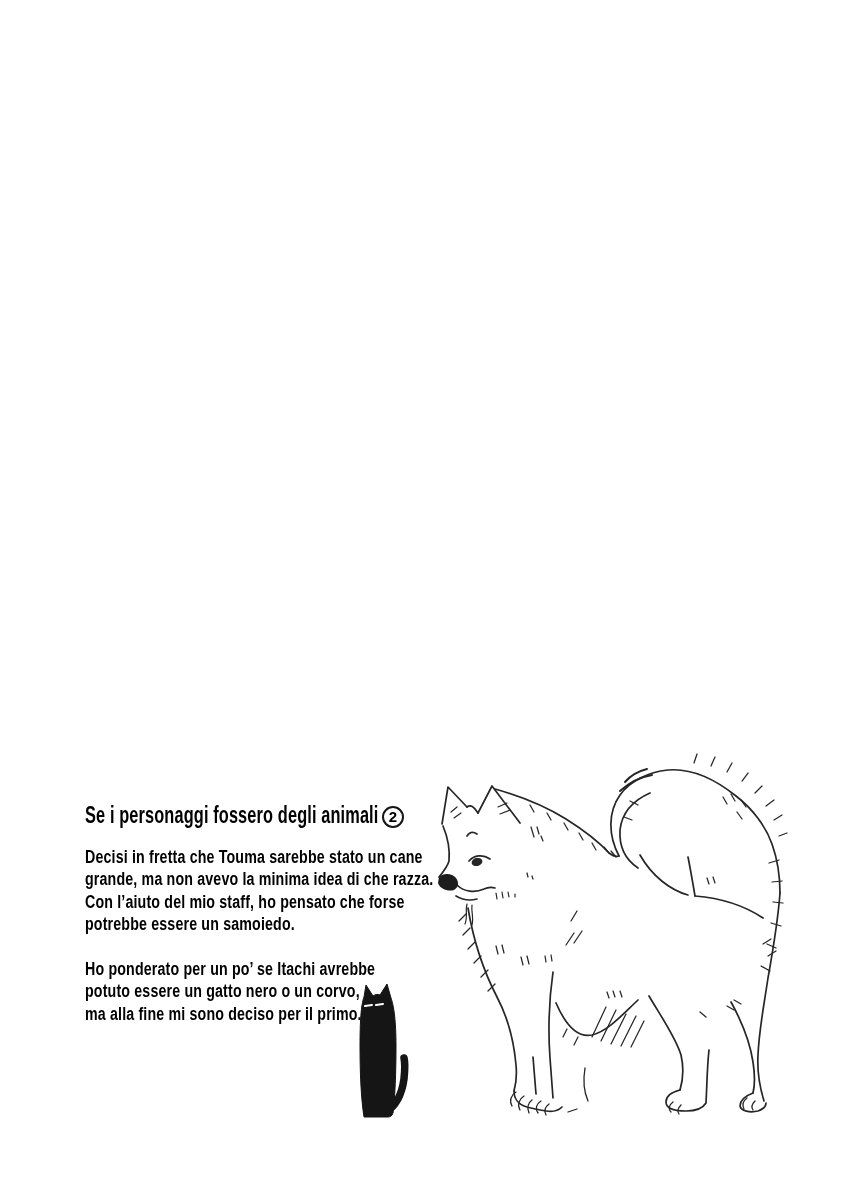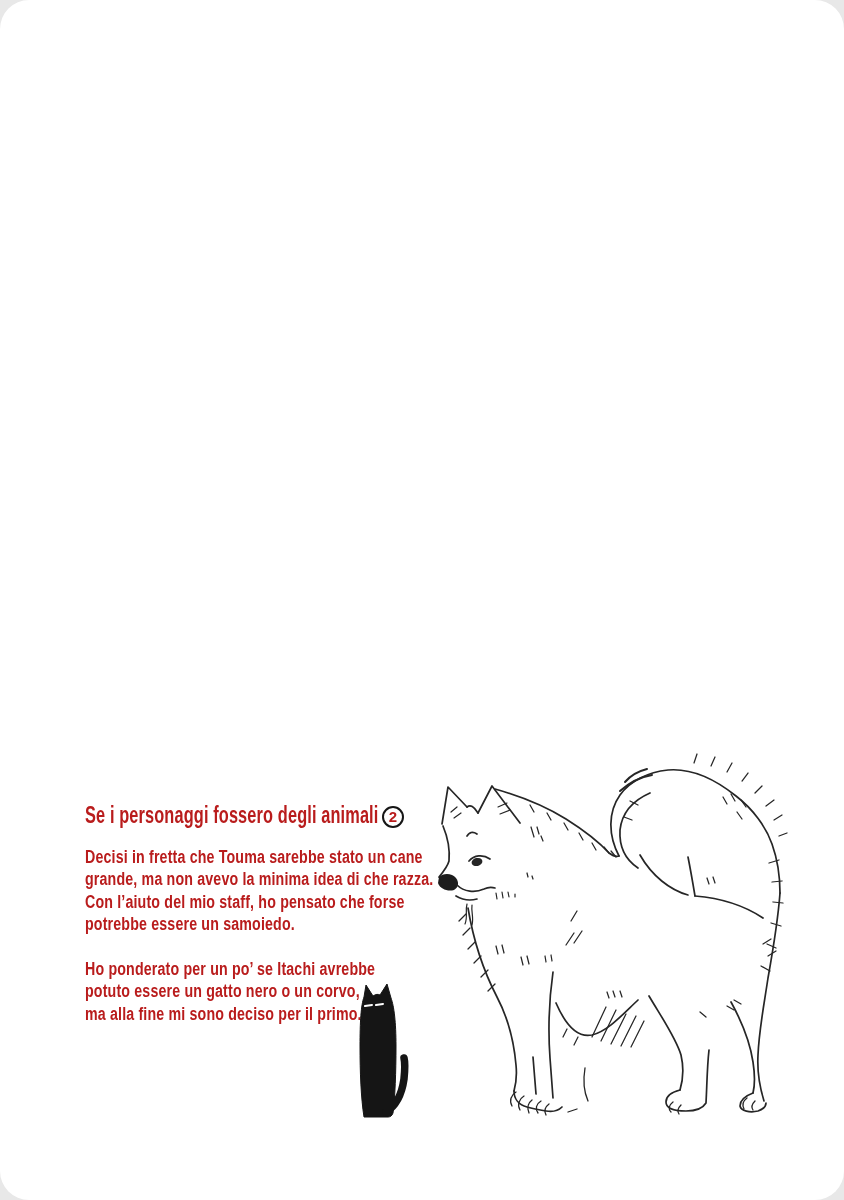--- a/index.html
+++ b/index.html
@@ -3,22 +3,21 @@
 <meta charset="utf-8">
 <style>
   html, body { margin: 0; padding: 0; background: #e8e8e8; }
   .page {
     position: relative;
     width: 844px;
     height: 1200px;
     background: #ffffff;
     overflow: hidden;
     font-family: "Liberation Sans", sans-serif;
-    color: #b91c1c;
-    border-radius: 29px;
+    color: #000000;
   }
   .hand {
     position: absolute;
     font-weight: 700;
     transform-origin: 0 0;
     white-space: pre;
     letter-spacing: 0.2px;
   }
   .title {
     left: 85px;

